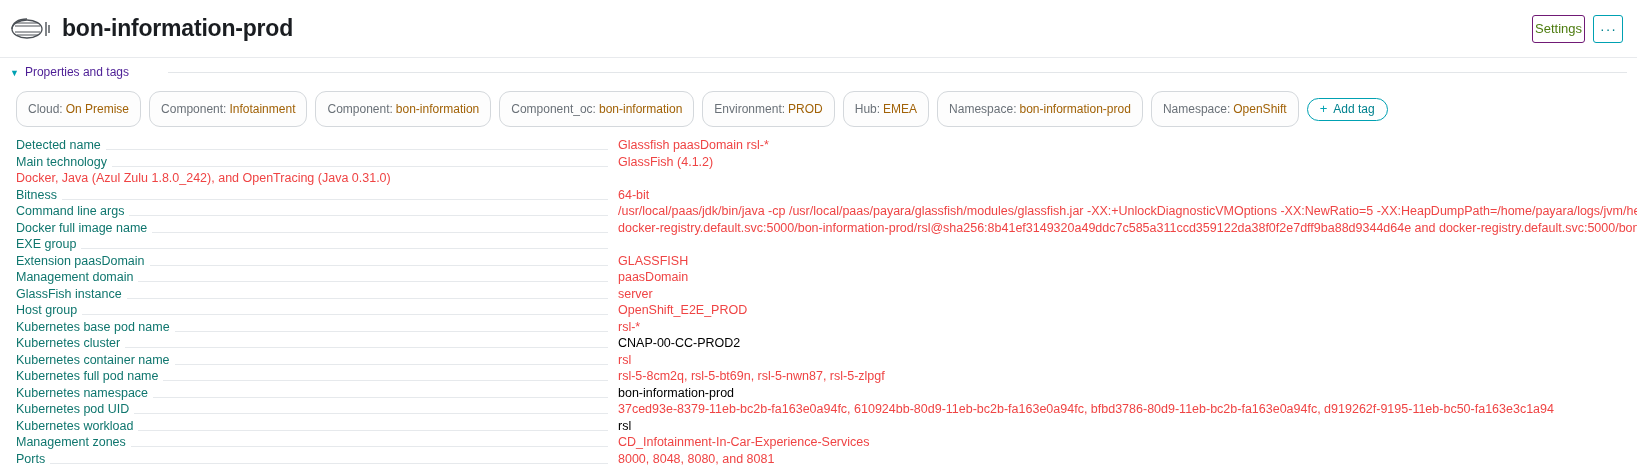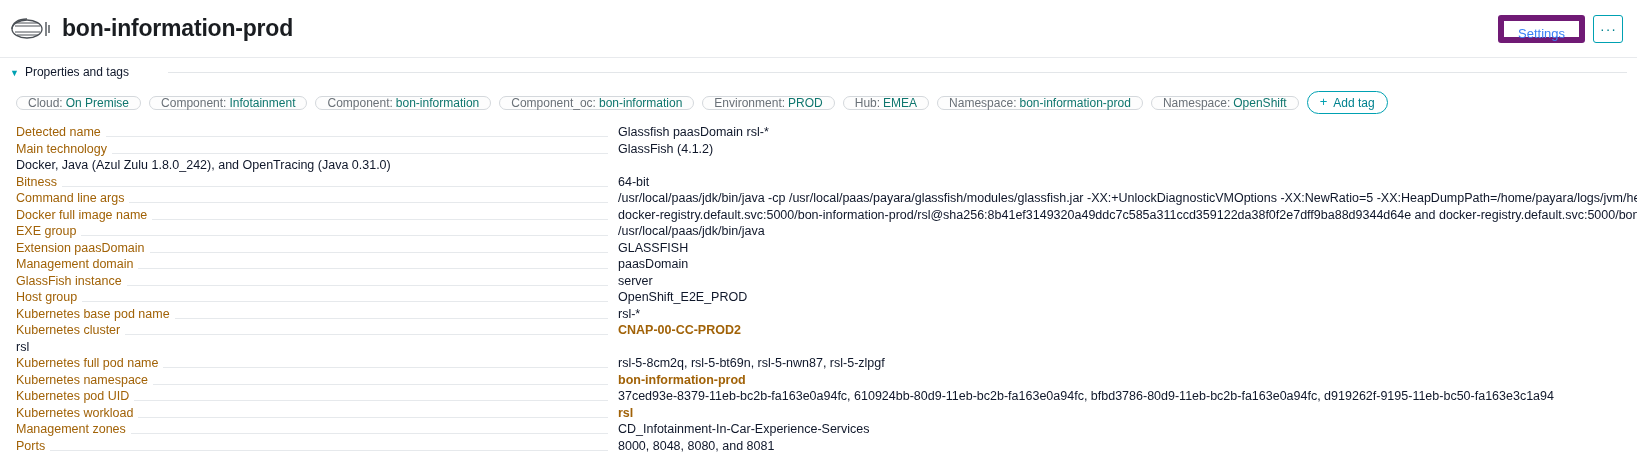--- a/index.html
+++ b/index.html
@@ -46,25 +46,25 @@
     white-space: nowrap;
   }
   .header-actions {
     display: flex;
     align-items: center;
     gap: 8px;
     flex: 0 0 auto;
   }
   .btn-settings {
     height: 28px;
-    padding: 0 14px;
-    border: 6px solid #701a75;
+    padding: 0 2px;
+    border: 1px solid #701a75;
     border-radius: 3px;
     background: #ffffff;
-    color: #3b82f6;
+    color: #4d7c0f;
     font-size: 13px;
     line-height: 26px;
     cursor: pointer;
     white-space: nowrap;
   }
   .btn-ellipsis {
     width: 30px;
     height: 28px;
     border: 1px solid #00a1b2;
     border-radius: 3px;
@@ -95,45 +95,45 @@
     background: #e3e6e9;
   }
   .caret {
     color: #00a1b2;
     font-size: 9px;
     line-height: 1;
     transform: translateY(1px);
   }
   .section-label {
     font-size: 12px;
-    color: #0f172a;
+    color: #4c1d95;
   }
 
   
   .tag-row {
     display: flex;
     align-items: center;
     gap: 8px;
     padding: 6px 10px 10px 16px;
     flex-wrap: nowrap;
   }
   .tag {
-    height: 14px;
+    height: 36px;
     display: inline-flex;
     align-items: center;
     padding: 0 11px;
     border: 1px solid #d4d8dc;
     border-radius: 11px;
     background: #fdfdfd;
     font-size: 12px;
     color: #3c4249;
     white-space: nowrap;
   }
   .tag .tkey { color: #6a7178; }
-  .tag .tval { color: #0f766e; margin-left: 3px; }
+  .tag .tval { color: #a16207; margin-left: 3px; }
   .tag-add {
     height: 23px;
     display: inline-flex;
     align-items: center;
     gap: 6px;
     padding: 0 12px;
     border: 1px solid #00a1b2;
     border-radius: 12px;
     background: #ffffff;
     color: #00828f;
@@ -156,21 +156,21 @@
     display: flex;
     align-items: flex-start;
     min-height: 16px;
     padding: 0;
     margin-bottom: 0;
   }
   .pname {
     width: 602px;
     flex: 0 0 602px;
     font-size: 12.5px;
-    color: #a16207;
+    color: #0f766e;
     position: relative;
     height: 16px;
     line-height: 16px;
     white-space: nowrap;
     overflow: hidden;
   }
   .pname .txt {
     background: #ffffff;
     padding-right: 5px;
     position: relative;
@@ -182,27 +182,27 @@
     left: 0;
     right: 10px;
     bottom: 3px;
     border-bottom: 1px solid #e6e9ec;
     z-index: 1;
   }
   .pval {
     flex: 1 1 auto;
     font-size: 12.5px;
     line-height: 16px;
-    color: #0f172a;
+    color: #ef4444;
     white-space: nowrap;
     overflow: hidden;
     text-overflow: clip;
     padding-right: 6px;
   }
-  .pval.link { color: #a16207; cursor: pointer; font-weight: bold; }
+  .pval.link { color: #000000; cursor: pointer; }
   .props .prow { margin-bottom: 0.5px; }
 </style>
 </head>
 <body>
 
 <div class="header">
   <div class="title-wrap">
     <span class="proc-icon">
       <svg viewBox="0 0 42 30" width="42" height="30" aria-hidden="true">
         <g fill="none" stroke="#4a4f55" stroke-width="1.3">
@@ -296,21 +296,20 @@
   </div>
 
   <div class="prow">
     <div class="pname"><span class="txt">Docker full image name</span></div>
     <div class="pval">docker-registry.default.svc:5000/bon-information-prod/rsl@sha256:8b41ef3149320a49ddc7c585a311ccd359122da38f0f2e7dff9ba88d9344d64e and docker-registry.default.svc:5000/bon-information-e...</div>
   </div>
 
 
   <div class="prow">
     <div class="pname"><span class="txt">EXE group</span></div>
-    <div class="pval">/usr/local/paas/jdk/bin/java</div>
   </div>
 
   <div class="prow">
     <div class="pname"><span class="txt">Extension paasDomain</span></div>
     <div class="pval">GLASSFISH</div>
   </div>
 
   <div class="prow">
     <div class="pname"><span class="txt">Management domain</span></div>
     <div class="pval">paasDomain</div>
@@ -330,20 +329,21 @@
     <div class="pname"><span class="txt">Kubernetes base pod name</span></div>
     <div class="pval">rsl-*</div>
   </div>
 
   <div class="prow">
     <div class="pname"><span class="txt">Kubernetes cluster</span></div>
     <div class="pval link">CNAP-00-CC-PROD2</div>
   </div>
 
   <div class="prow">
+    <div class="pname"><span class="txt">Kubernetes container name</span></div>
     <div class="pval">rsl</div>
   </div>
 
   <div class="prow">
     <div class="pname"><span class="txt">Kubernetes full pod name</span></div>
     <div class="pval">rsl-5-8cm2q, rsl-5-bt69n, rsl-5-nwn87, rsl-5-zlpgf</div>
   </div>
 
   <div class="prow">
     <div class="pname"><span class="txt">Kubernetes namespace</span></div>

